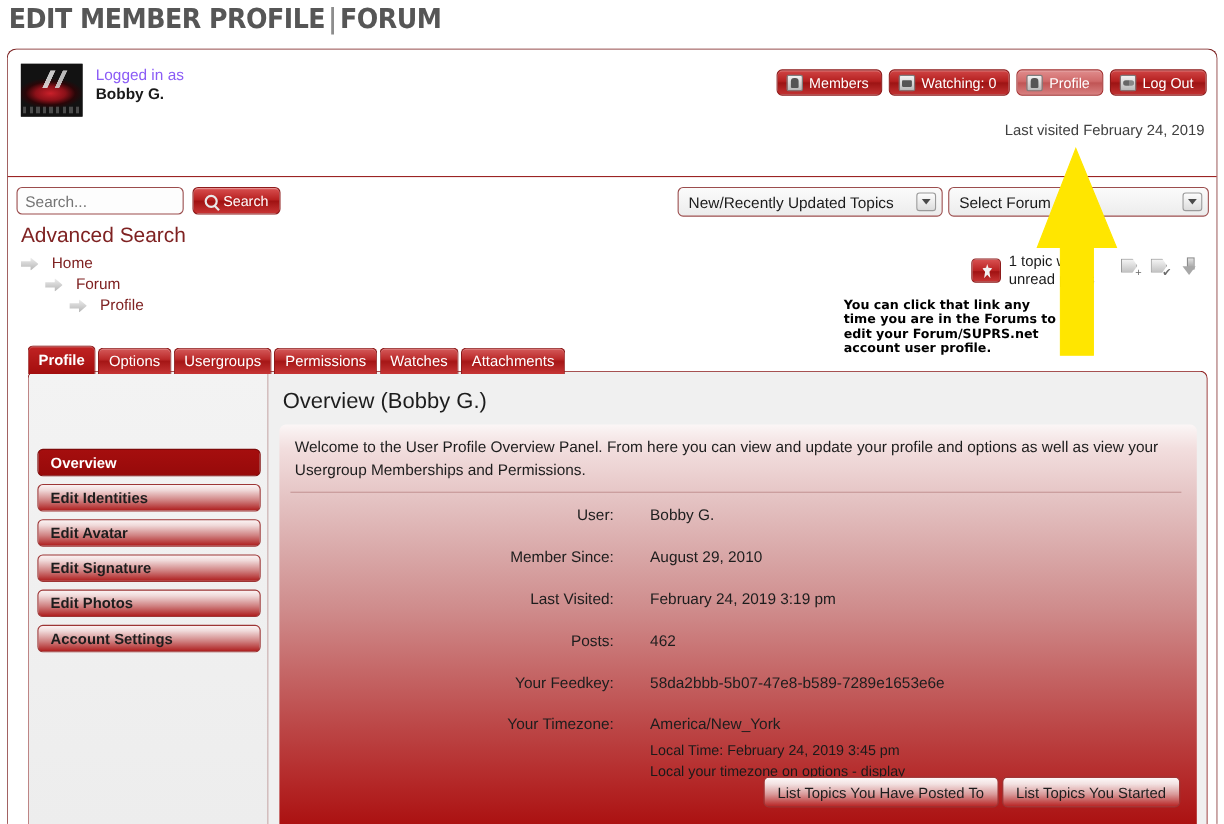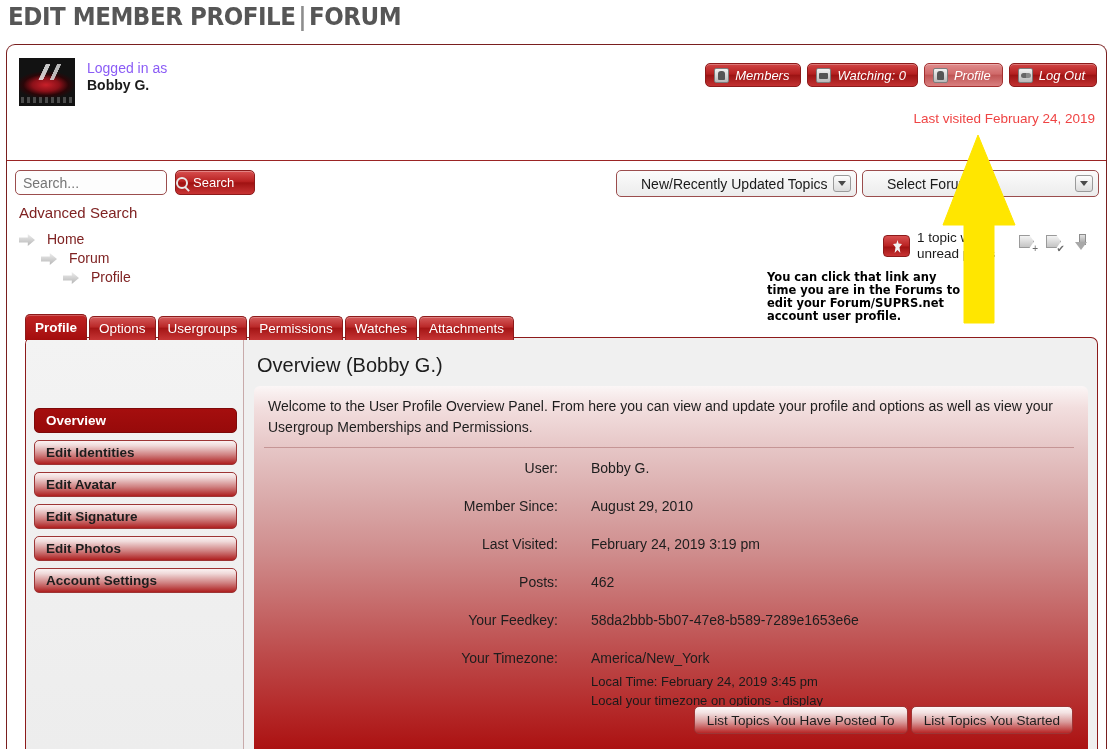--- a/index.html
+++ b/index.html
@@ -73,21 +73,20 @@
     height: 24px;
     padding: 0 11px 0 8px;
     border: 1px solid #8d1b1b;
     border-radius: 5px;
     background: linear-gradient(180deg, #d04545 0%, #b52020 45%, #9d1414 52%, #c23232 100%);
     color: #ffffff;
     font-size: 13px;
     white-space: nowrap;
     box-shadow: inset 0 1px 0 rgba(255,255,255,.28);
     cursor: pointer;
-    font-style: italic;
   }
   .nav-btn.active {
     background: linear-gradient(180deg, #e08d8d 0%, #d06a6a 45%, #c05555 52%, #d98080 100%);
     border-color: #a33030;
   }
   .nav-ico {
     width: 15px; height: 15px;
     background: linear-gradient(180deg,#f2f2f2,#b9b9b9);
     border: 1px solid #7d7d7d;
     border-radius: 2px;
@@ -101,66 +100,66 @@
   }
   .nav-ico.key { border-radius:2px; }
   .nav-ico.key::after {
     left:2px; top:4px; width:10px; height:5px; border-radius:3px;
     background: linear-gradient(90deg,#666 0 5px,#888 5px 10px);
   }
   .nav-ico.eye::after { left:2px; top:4px; width:9px; height:6px; border-radius:1px; background:#555; }
 
   #last-visit {
     position: absolute; right: 11px; top: 66px;
-    font-size: 13.5px; color: #ef4444; white-space: nowrap;
+    font-size: 13.5px; color: #404040; white-space: nowrap;
   }
 
   
   #hdr-rule { position:absolute; left:0; top:115px; width:100%; height:1px; background:#9b2424; }
 
   
   #search-input {
     position: absolute; left: 8px; top: 125px;
     width: 152px; height: 25px;
     border: 1px solid #9b4d4d; border-radius: 5px;
     background: #fdfdfd;
     font-size: 14px; color: #8c8c8c;
     padding: 0 7px;
     font-family: "Liberation Sans", sans-serif;
   }
   #search-btn {
     position: absolute; left: 168px; top: 125px;
     width: 80px; height: 25px;
-    display: flex; align-items: center; justify-content: flex-start; gap: 5px;
+    display: flex; align-items: center; justify-content: center; gap: 5px;
     border: 1px solid #8d1b1b; border-radius: 5px;
     background: linear-gradient(180deg,#d85050 0%,#b92222 45%,#a01212 52%,#c83434 100%);
     color: #fff; font-size: 13px; cursor: pointer;
     box-shadow: inset 0 1px 0 rgba(255,255,255,.3);
   }
   .mag {
     width: 12px; height: 12px; border: 2px solid #e9e9e9; border-radius: 50%;
     position: relative; flex: 0 0 auto;
   }
   .mag::after {
     content:""; position:absolute; right:-4px; bottom:-3px;
     width:6px; height:2px; background:#e9e9e9; transform: rotate(45deg);
   }
   #adv-search {
     position: absolute; left: 12px; top: 159px;
-    font-size: 15px; color: #7f2222; cursor: pointer;
+    font-size: 19px; color: #7f2222; cursor: pointer;
   }
 
   
   .dd {
     position: absolute; top: 125px; height: 27px;
     border: 1px solid #9b4d4d; border-radius: 5px;
     background: linear-gradient(180deg,#fbfbfb 0%, #ececec 100%);
     display: flex; align-items: center;
     font-size: 14px; color: #1a1a1a;
-    padding-left: 24px; cursor: pointer;
+    padding-left: 9px; cursor: pointer;
   }
   #dd-topics { left: 609px; width: 241px; }
   #dd-forum  { left: 855px; width: 237px; }
   .dd .arrow {
     position: absolute; right: 5px; top: 4px;
     width: 18px; height: 17px;
     border: 1px solid #9a9a9a; border-radius: 3px;
     background: linear-gradient(180deg,#fdfdfd,#dcdcdc);
     display: flex; align-items: center; justify-content: center;
   }

